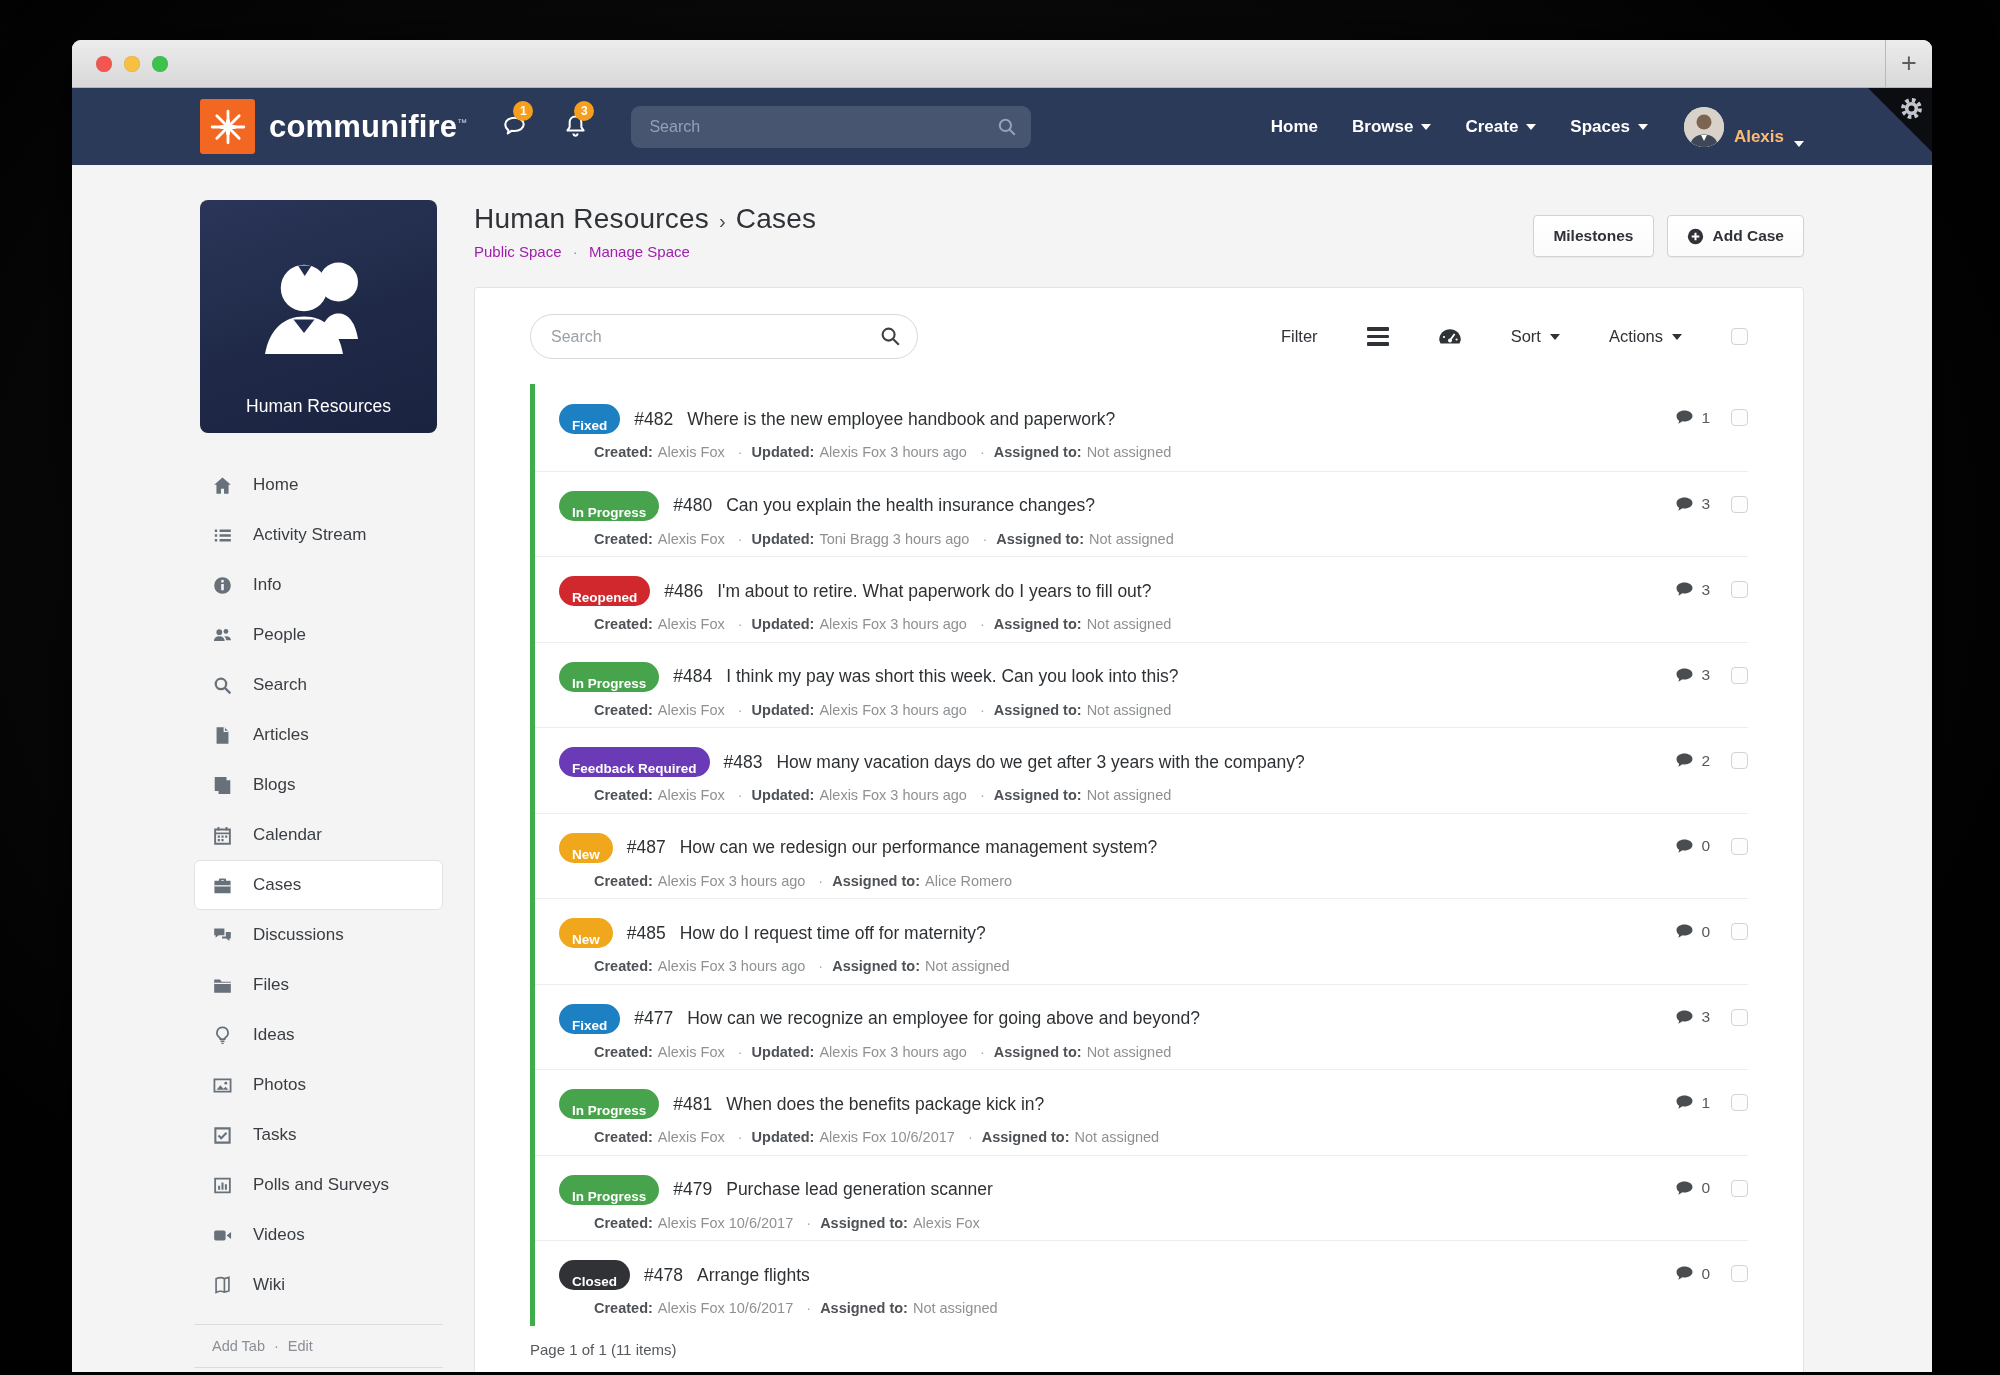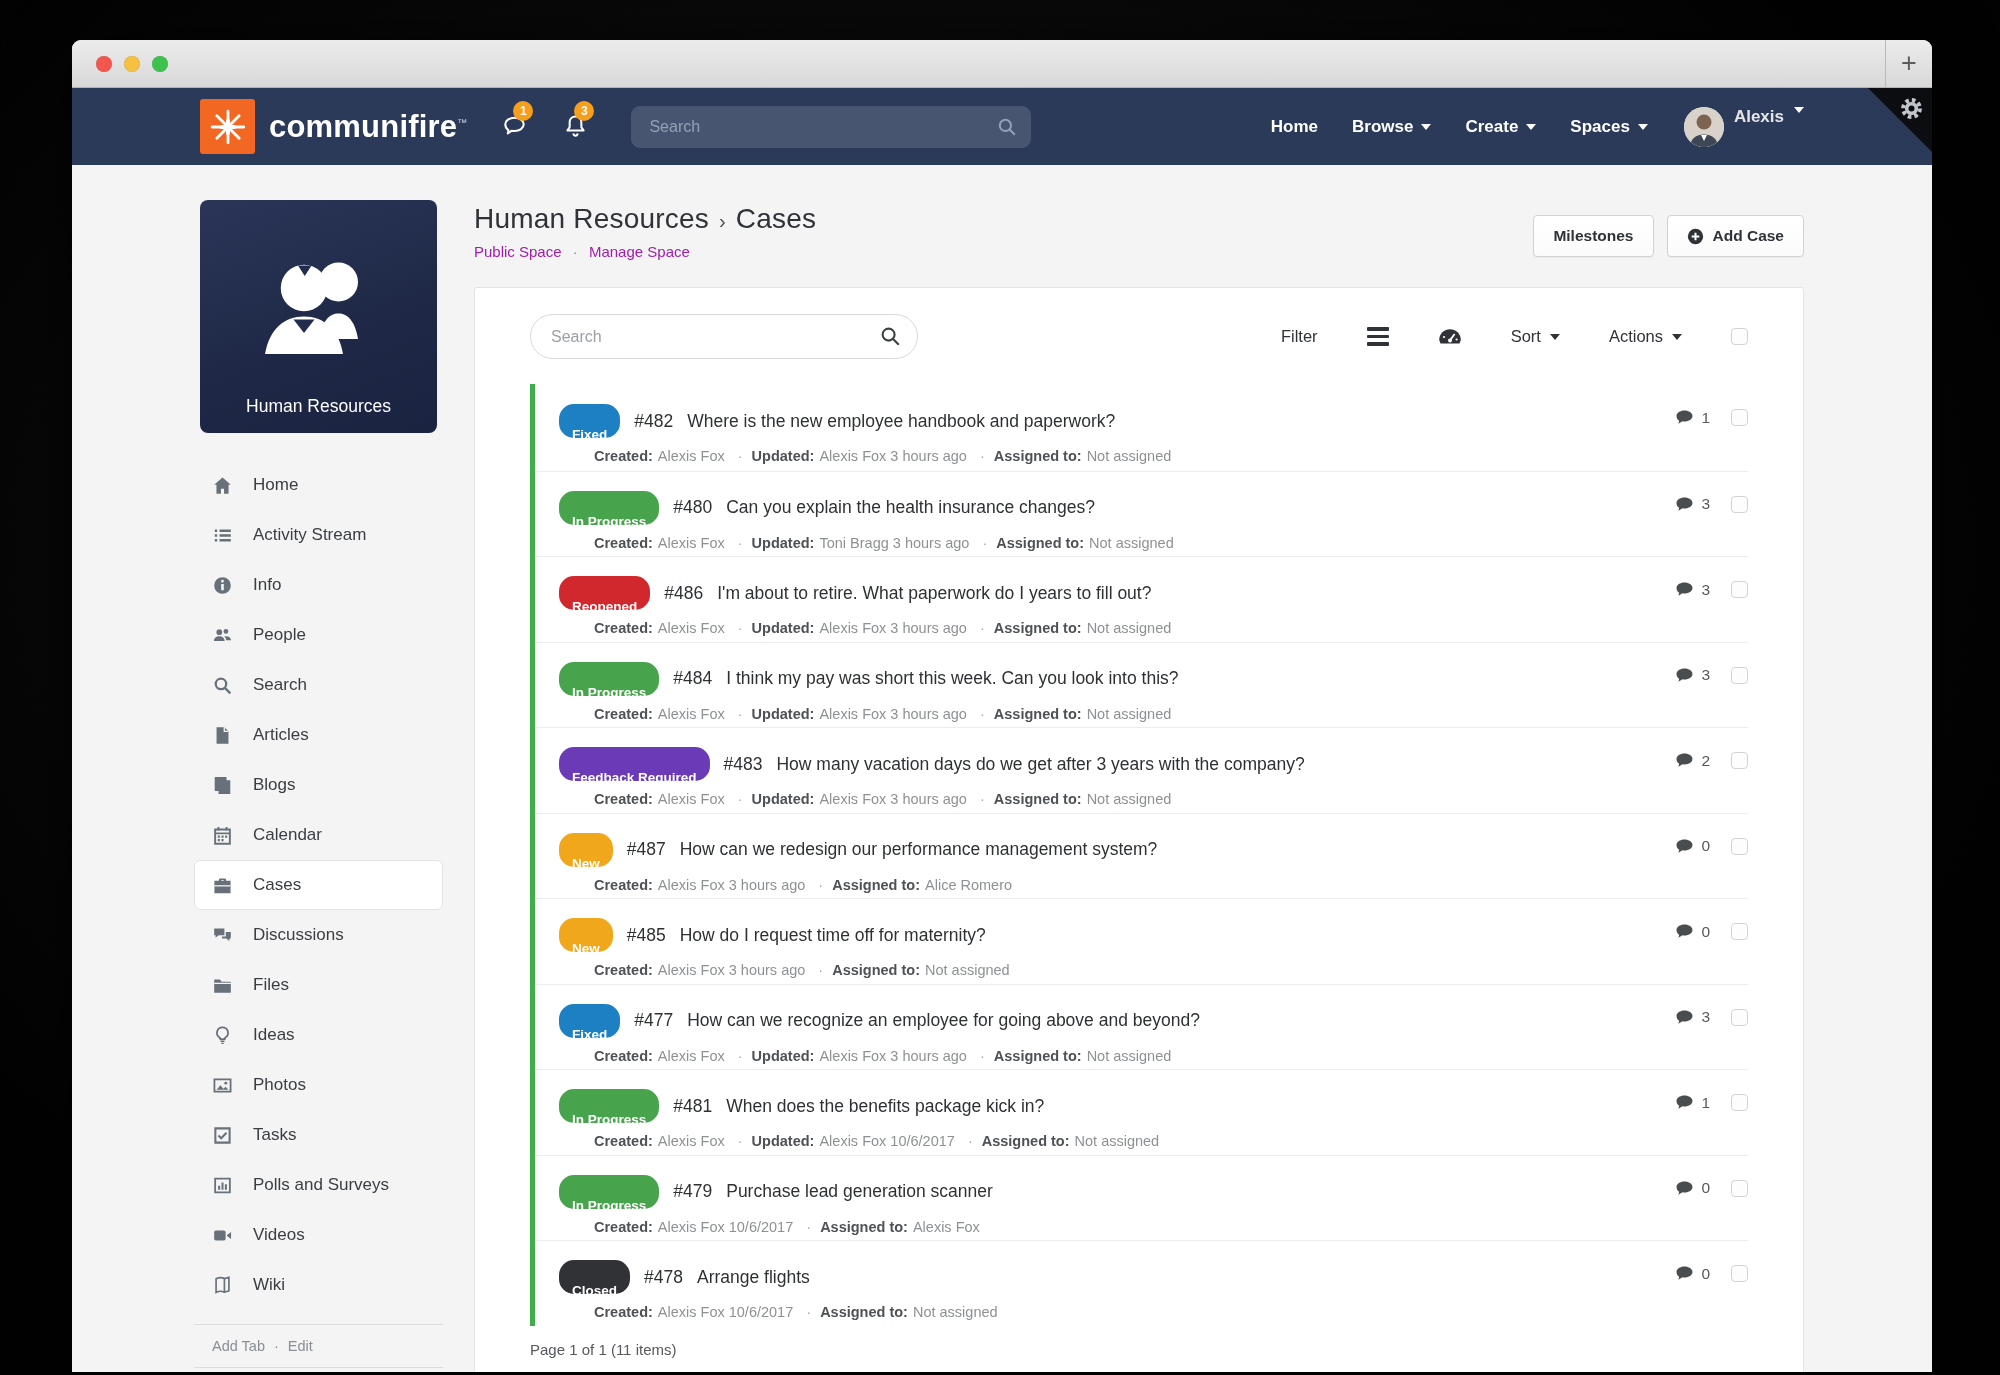--- a/index.html
+++ b/index.html
@@ -37,21 +37,21 @@
                       background:rgba(255,255,255,.14); color:#e8ebf2; font-size:16px; padding:0 44px 0 18px;
                       font-family:"Liberation Sans", sans-serif; }
   .nav-search input::placeholder { color:#96a0b6; }
   .nav-search .mag { position:absolute; right:14px; top:11px; width:20px; height:20px; }
   .nav-links { margin-left:auto; display:flex; align-items:center; gap:34px; }
   .nav-item { display:flex; align-items:center; gap:8px; color:#fff; font-size:17px; font-weight:700;
               cursor:pointer; text-decoration:none; }
   .caret { width:0; height:0; border-left:5.5px solid transparent; border-right:5.5px solid transparent;
            border-top:6px solid #fff; display:inline-block; }
   .caret.dark { border-top-color:#2f3237; }
-  .user { display:flex; align-items:flex-start; gap:10px; margin-left:36px; color:#e5e5e5; font-size:17px;
+  .user { display:flex; align-items:flex-end; gap:10px; margin-left:36px; color:#fdba74; font-size:17px;
           font-weight:700; cursor:pointer; }
   .avatar { width:40px; height:40px; border-radius:50%; background:#d8d2cb; overflow:hidden; display:block; }
   .corner-fold { position:absolute; right:0; top:0; width:0; height:0;
                  border-top:64px solid #0c0d11; border-left:64px solid transparent; }
   .corner-gear { position:absolute; right:8px; top:8px; cursor:pointer; }
   
   .page { height:1255px; background:#f4f4f4; }
   .content { width:1604px; margin:0 auto; display:flex; gap:37px; }
   
   .sidebar { width:237px; flex:0 0 auto; }
@@ -98,21 +98,21 @@
   .hamburger { display:flex; flex-direction:column; gap:4px; cursor:pointer; }
   .hamburger i { width:22px; height:3.5px; background:#2f3237; border-radius:1px; }
   .gauge { cursor:pointer; display:flex; }
   .checkbox { width:17px; height:17px; border:1.5px solid #d3d3d3; border-radius:4px; background:#fdfdfd;
               display:inline-block; cursor:pointer; flex:0 0 auto; }
   
   .case-row { position:relative; height:85.5px; border-top:1px solid #ececec; padding:19px 0 0 29px; cursor:pointer; }
   .case-row:first-of-type { border-top:none; }
   .stripe { position:absolute; left:0; top:-1px; bottom:0; width:5px; background:#3fae4a; }
   .row-title { display:flex; align-items:center; gap:14px; }
-  .badge { height:30px; line-height:27px; padding:17px 13px; border-radius:15px; color:#fff; font-size:13.5px;
+  .badge { height:30px; line-height:27px; padding:8px 13px; border-radius:15px; color:#fff; font-size:13.5px;
            font-weight:700; flex:0 0 auto; }
   .case-id, .case-title { font-size:17.5px; color:#2e3134; text-decoration:none; }
   .row-meta { margin-top:10px; font-size:14.5px;margin-left:35px; }
   .meta-seg .meta-sep { display:none; }
   .meta-seg + .meta-seg .meta-sep { display:inline; color:#a6a9ad; margin:0 9px; }
   .meta-label { color:#4e5256; font-weight:700; }
   .meta-value { color:#8e9194; margin-left:5px; }
   .row-side { position:absolute; right:0; top:23px; display:flex; align-items:center; }
   .cmt-ic svg { width:19px; height:19px; display:block; fill:#4a4d50; }
   .cmt-count { font-size:15.5px; color:#55585c; margin-left:7px; }

